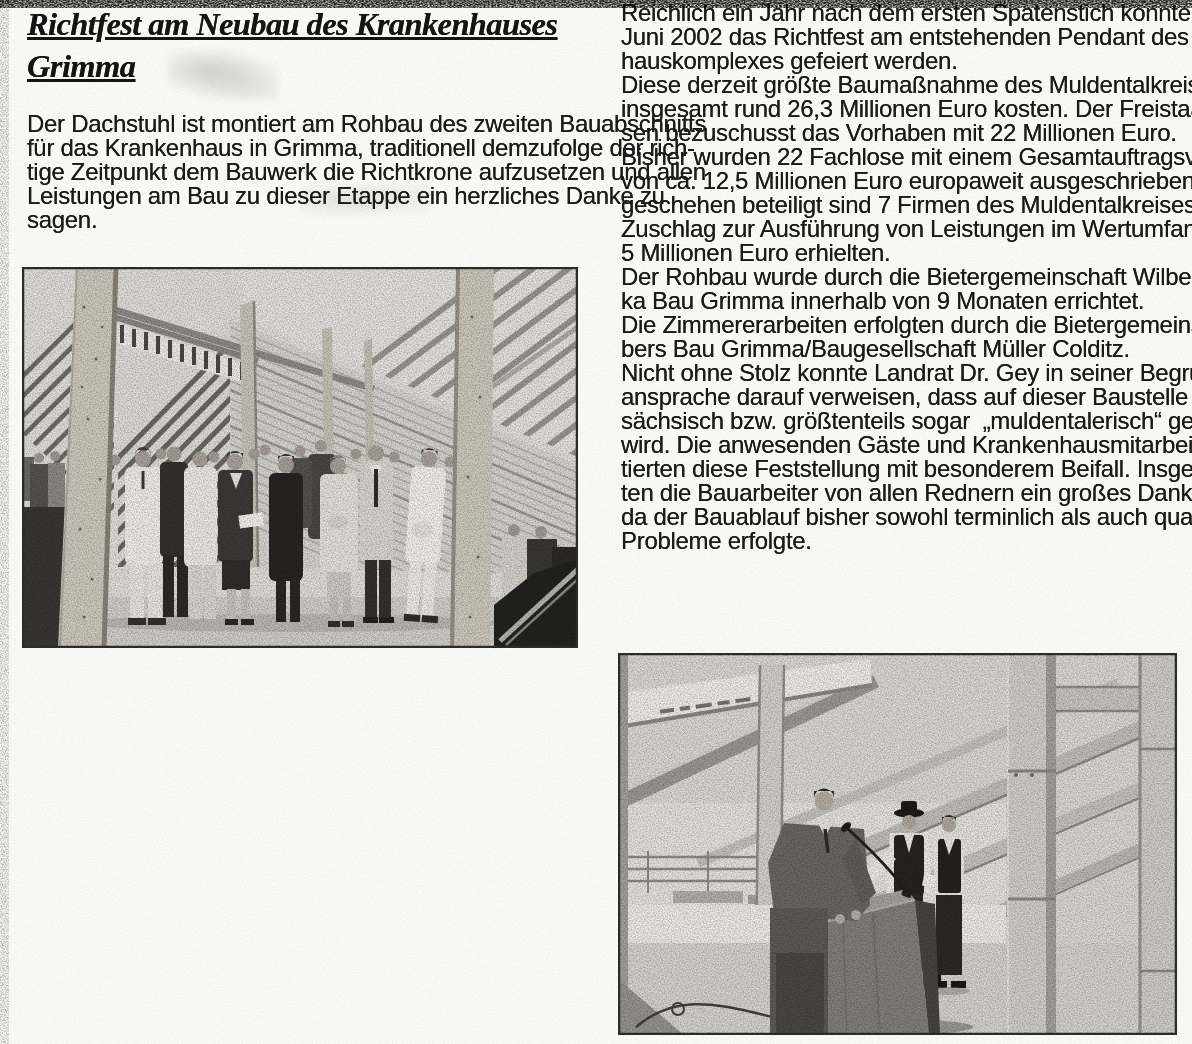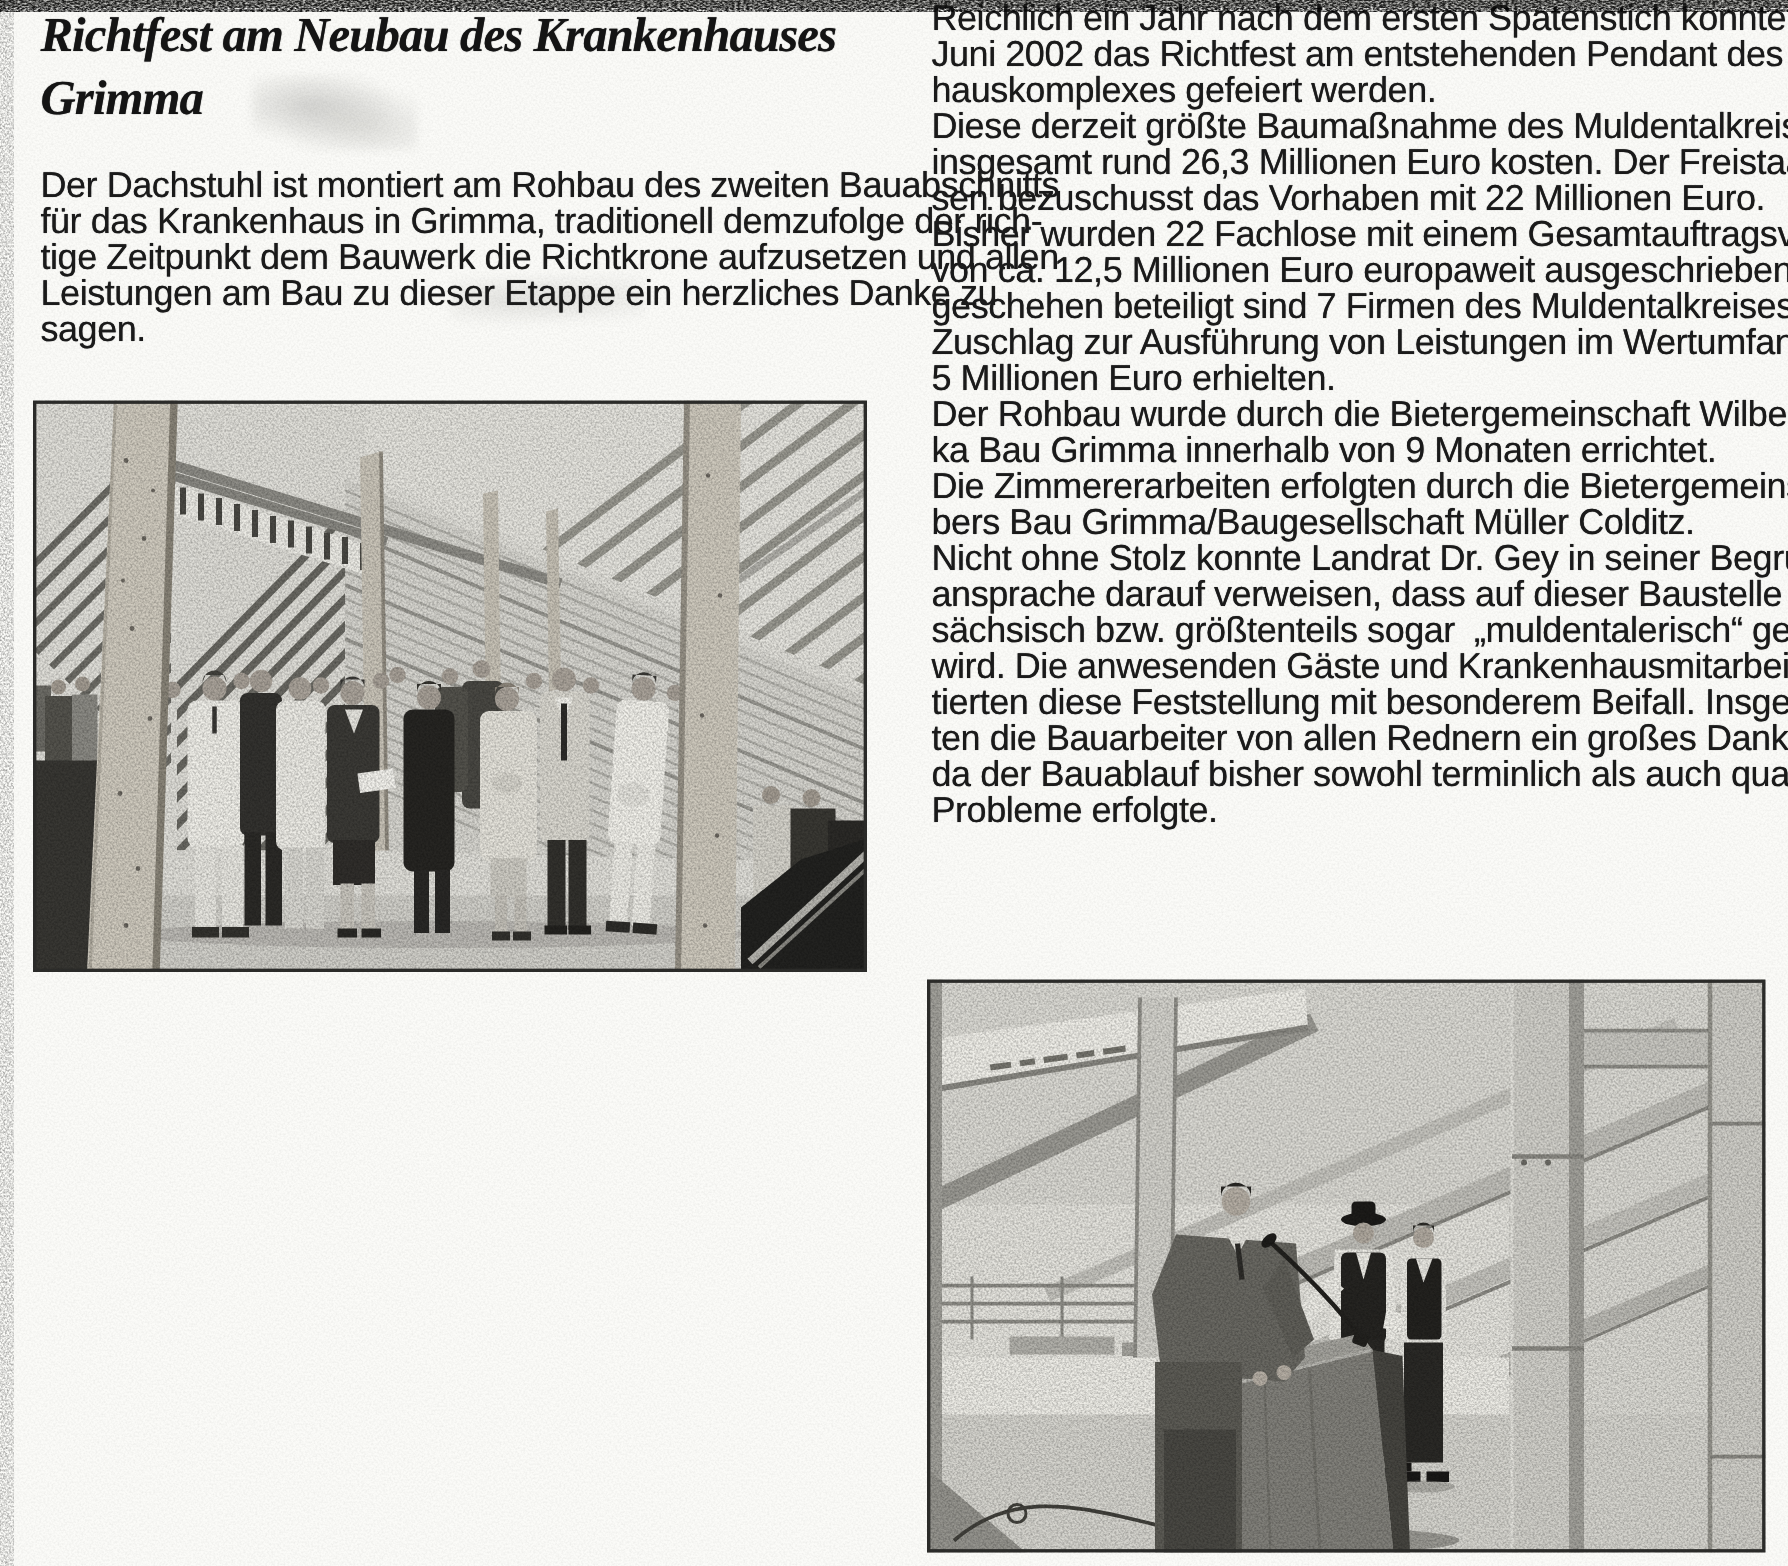--- a/index.html
+++ b/index.html
@@ -9,20 +9,21 @@
     font-family:"Liberation Sans", sans-serif;
   }
   .page{position:absolute;left:0;top:0;width:1192px;height:1044px;}
   .title{
     position:absolute;left:27px;top:3px;margin:0;
     font-family:"Liberation Serif", serif;
     font-style:italic;font-weight:bold;
     font-size:32.5px;line-height:42px;letter-spacing:-0.6px;
     color:#151515;white-space:pre;
     text-shadow:0 0 0.6px #333;
+    text-decoration:underline;
   }
   .bodytext{
     position:absolute;white-space:pre;
     font-size:24px;line-height:24px;letter-spacing:-0.3px;
     color:#1b1b1b;text-shadow:0 0 0.5px #2e2e2e;
   }
   .intro{left:27px;top:112px;}
   .rightcol{left:621px;top:1px;}
   .photo{position:absolute;line-height:0;}
   .photo svg{display:block;}

